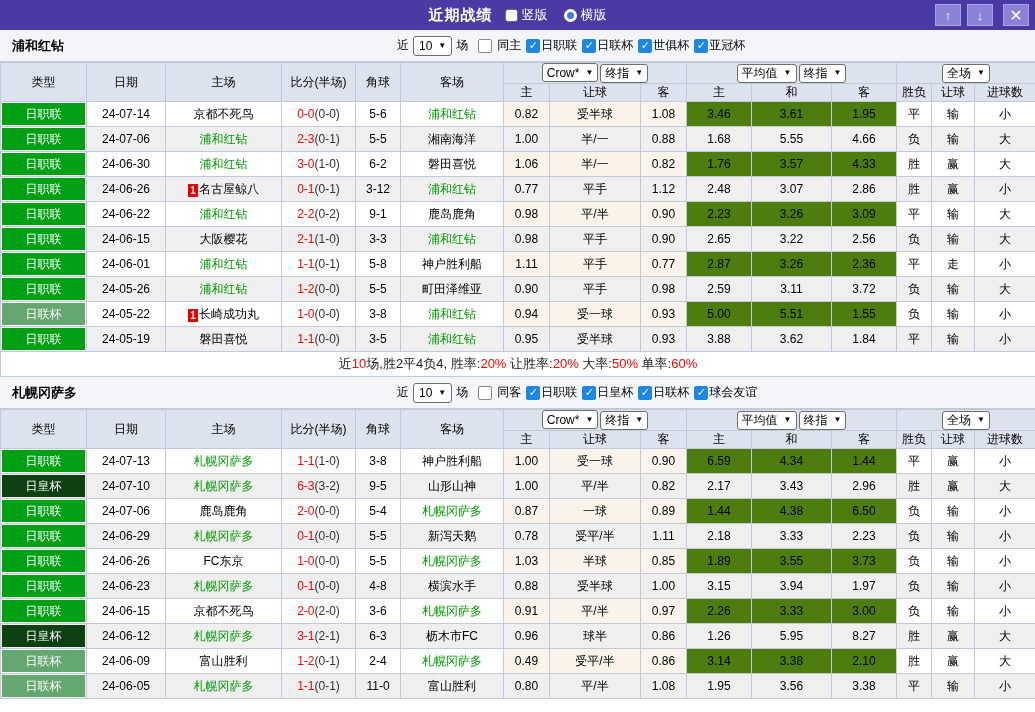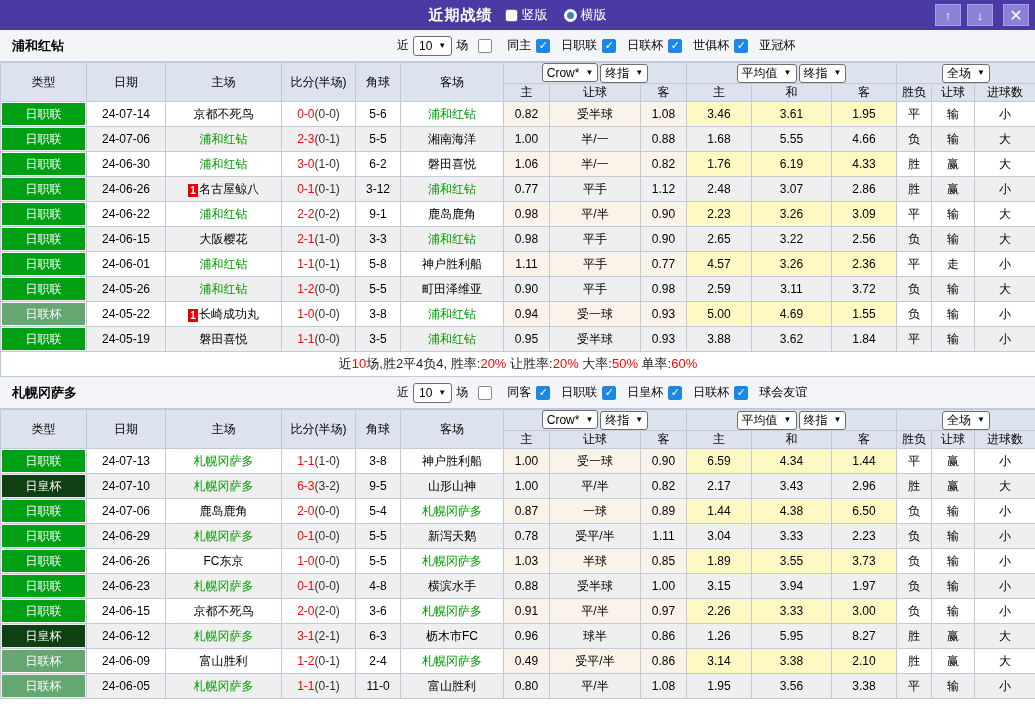--- a/index.html
+++ b/index.html
@@ -21,39 +21,39 @@
   .tb-btn { width:26px; height:22px; background:#8b81d6; border:1px solid #a99fe8; color:#fff;
             font-size:13px; font-weight:bold; display:flex; align-items:center; justify-content:center;
             cursor:pointer; padding:0; }
   .tb-btn.close { font-size:16px; font-weight:normal; margin-left:4px; }
   
   .section-header { height:32px; background:#f3f5f9; position:relative; display:flex; align-items:center;
                     border-bottom:1px solid #c2cad9; }
   .team-name { font-weight:bold; font-size:13px; color:#000; padding-left:12px; }
   .filters { position:absolute; left:393px; display:flex; align-items:center; white-space:nowrap; color:#000; }
   .lbl { margin:0 4px; }
-  .lbl-tight { margin:0 0 0 11px; }
+  .lbl-tight { margin:0 0 0 1px; }
   .sel { display:inline-flex; align-items:center; border:1px solid #6e6e6e; border-radius:3px;
          background:#fff; padding:2px 5px; font-size:12px; gap:6px; cursor:pointer; color:#000; }
   .sel .chev { font-size:8px; line-height:1; }
   .cb { width:14px; height:14px; display:inline-flex; align-items:center; justify-content:center;
         border-radius:2px; cursor:pointer; flex:none; }
   .cb.checked { background:#1d87e4; border:1px solid #1d87e4; color:#fff; font-size:11px; font-weight:bold; margin-left:5px; }
   .cb.unchecked { background:#fff; border:1px solid #8a8a8a; margin:0 4px 0 6px; }
   
   table.results { border-collapse:collapse; width:1035px; table-layout:fixed; }
   .results th, .results td { border:1px solid #c2cad9; text-align:center; overflow:hidden; white-space:nowrap; padding:0; }
   .results thead th { background:#dce3ee; font-weight:normal; font-size:12px; color:#000; }
   .results thead tr.hr1 th { height:21px; }
   .results thead tr.hr2 th { height:14px; }
   .results thead .sel { padding:0 4px; height:19px; margin:0 1px; }
   .results tbody td { height:25px; font-size:12px; color:#000; background:#fff; }
   .results tbody tr.alt td { background:#efefef; }
   .results tbody td.c-odds { background:#faf3e9; }
-  .results tbody td.c-avg  { background:#fef9c3; }
+  .results tbody td.c-avg  { background:#4d7c0f; }
   .badge { margin:1px; height:22px; line-height:22px; color:#fff; font-size:12px; }
   .team-green { color:#009900; }
   .ft { color:#ff0000; }
   .ht { color:#333; }
   .t-red { color:#e60000; }
   .t-green { color:#009900; }
   .t-blue { color:#2e2ed2; }
   .redcard { display:inline-block; background:#e60000; color:#fff; font-size:10px; font-weight:bold;
              width:10px; height:13px; line-height:13px; margin-right:1px; vertical-align:-1px; }
   tr.summary td { height:25px; font-size:13px; background:#fff; }
@@ -222,21 +222,21 @@
           </td>
           <td>24-06-30</td>
           <td><span class="team-green">浦和红钻</span></td>
           <td><span class="ft">3-0</span><span class="ht">(1-0)</span></td>
           <td>6-2</td>
           <td><span>磐田喜悦</span></td>
           <td class="c-odds">1.06</td>
           <td class="c-odds">半/一</td>
           <td class="c-odds">0.82</td>
           <td class="c-avg">1.76</td>
-          <td class="c-avg">6.19</td>
+          <td class="c-avg">3.57</td>
           <td class="c-avg">4.33</td>
           <td class="t-red">胜</td>
           <td class="t-red">赢</td>
           <td class="t-red">大</td>
         </tr>
         <tr class="alt">
           <td class="c-type">
             <div class="badge" style="background: rgb(0, 160, 20);">日职联</div>
           </td>
           <td>24-06-26</td>
@@ -297,21 +297,21 @@
             <div class="badge" style="background: rgb(0, 160, 20);">日职联</div>
           </td>
           <td>24-06-01</td>
           <td><span class="team-green">浦和红钻</span></td>
           <td><span class="ft">1-1</span><span class="ht">(0-1)</span></td>
           <td>5-8</td>
           <td><span>神户胜利船</span></td>
           <td class="c-odds">1.11</td>
           <td class="c-odds">平手</td>
           <td class="c-odds">0.77</td>
-          <td class="c-avg">4.57</td>
+          <td class="c-avg">2.87</td>
           <td class="c-avg">3.26</td>
           <td class="c-avg">2.36</td>
           <td class="t-green">平</td>
           <td class="t-green">走</td>
           <td class="t-blue">小</td>
         </tr>
         <tr class="alt">
           <td class="c-type">
             <div class="badge" style="background: rgb(0, 160, 20);">日职联</div>
           </td>
@@ -336,21 +336,21 @@
           </td>
           <td>24-05-22</td>
           <td><span class="redcard">1</span><span>长崎成功丸</span></td>
           <td><span class="ft">1-0</span><span class="ht">(0-0)</span></td>
           <td>3-8</td>
           <td><span class="team-green">浦和红钻</span></td>
           <td class="c-odds">0.94</td>
           <td class="c-odds">受一球</td>
           <td class="c-odds">0.93</td>
           <td class="c-avg">5.00</td>
-          <td class="c-avg">4.69</td>
+          <td class="c-avg">5.51</td>
           <td class="c-avg">1.55</td>
           <td class="t-blue">负</td>
           <td class="t-blue">输</td>
           <td class="t-blue">小</td>
         </tr>
         <tr class="alt">
           <td class="c-type">
             <div class="badge" style="background: rgb(0, 160, 20);">日职联</div>
           </td>
           <td>24-05-19</td>
@@ -522,21 +522,21 @@
             <div class="badge" style="background: rgb(0, 160, 20);">日职联</div>
           </td>
           <td>24-06-29</td>
           <td><span class="team-green">札幌冈萨多</span></td>
           <td><span class="ft">0-1</span><span class="ht">(0-0)</span></td>
           <td>5-5</td>
           <td><span>新泻天鹅</span></td>
           <td class="c-odds">0.78</td>
           <td class="c-odds">受平/半</td>
           <td class="c-odds">1.11</td>
-          <td class="c-avg">3.04</td>
+          <td class="c-avg">2.18</td>
           <td class="c-avg">3.33</td>
           <td class="c-avg">2.23</td>
           <td class="t-blue">负</td>
           <td class="t-blue">输</td>
           <td class="t-blue">小</td>
         </tr>
         <tr>
           <td class="c-type">
             <div class="badge" style="background: rgb(0, 160, 20);">日职联</div>
           </td>

